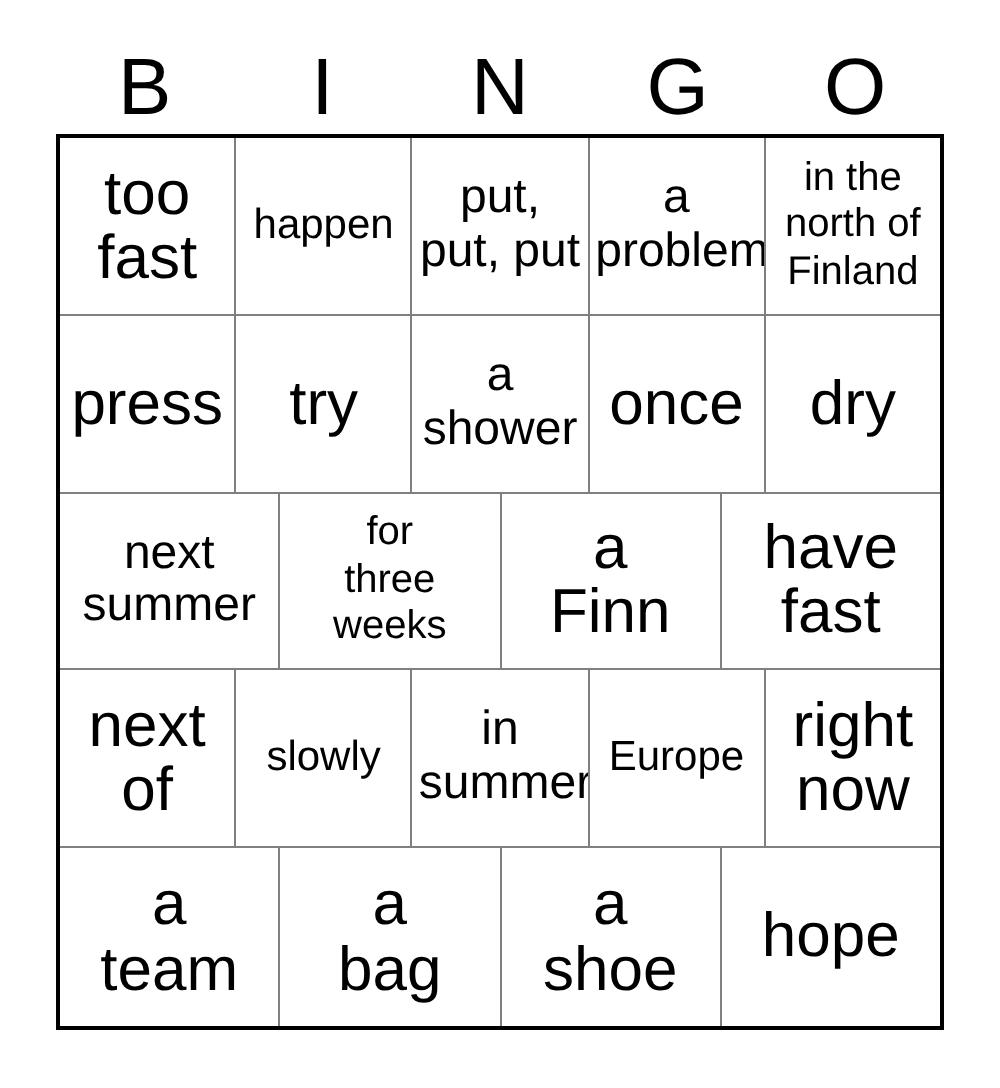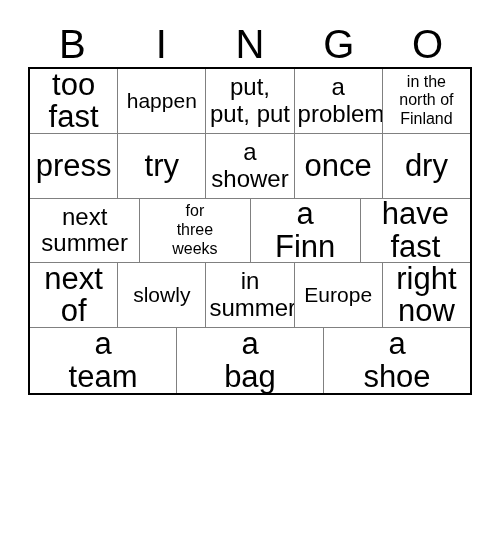--- a/index.html
+++ b/index.html
@@ -42,21 +42,21 @@
     font-weight: normal;
     letter-spacing: 0;
   }
 
   
   .grid {
     position: absolute;
     left: 28px;
     top: 67px;
     width: 444px;
-    height: 328px;
+    height: 448px;
     box-sizing: border-box;
     border: 2px solid #000000;
     display: flex;
     flex-direction: column;
   }
   .grid-row {
     flex: 1 1 0;
     display: flex;
     min-height: 0;
   }
@@ -82,21 +82,21 @@
   .cell-text {
     display: block;
     width: 100%;
     line-height: 1.08;
     white-space: pre-line;
   }
   
   .sz-lg  .cell-text { font-size: 31px; line-height: 1.04; }
   .sz-md  .cell-text { font-size: 21px; line-height: 1.06; }
   .sz-sm  .cell-text { font-size: 24px; line-height: 1.12; }
-  .sz-xs  .cell-text { font-size: 16px; line-height: 1.18; }
+  .sz-xs  .cell-text { font-size: 20px; line-height: 1.18; }
 </style>
 </head>
 <body>
 
 <div class="card">
 
   <div class="header-row">
     <div class="header-cell">B</div>
     <div class="header-cell">I</div>
     <div class="header-cell">N</div>
@@ -195,16 +195,19 @@
 team</span>
         </div>
       <div class="cell sz-lg">
           <span class="cell-text">a
 bag</span>
         </div>
       <div class="cell sz-lg">
           <span class="cell-text">a
 shoe</span>
         </div>
+      <div class="cell sz-lg">
+          <span class="cell-text">hope</span>
+        </div>
     </div>
 
   </div>
 </div>
 
 </body></html>

